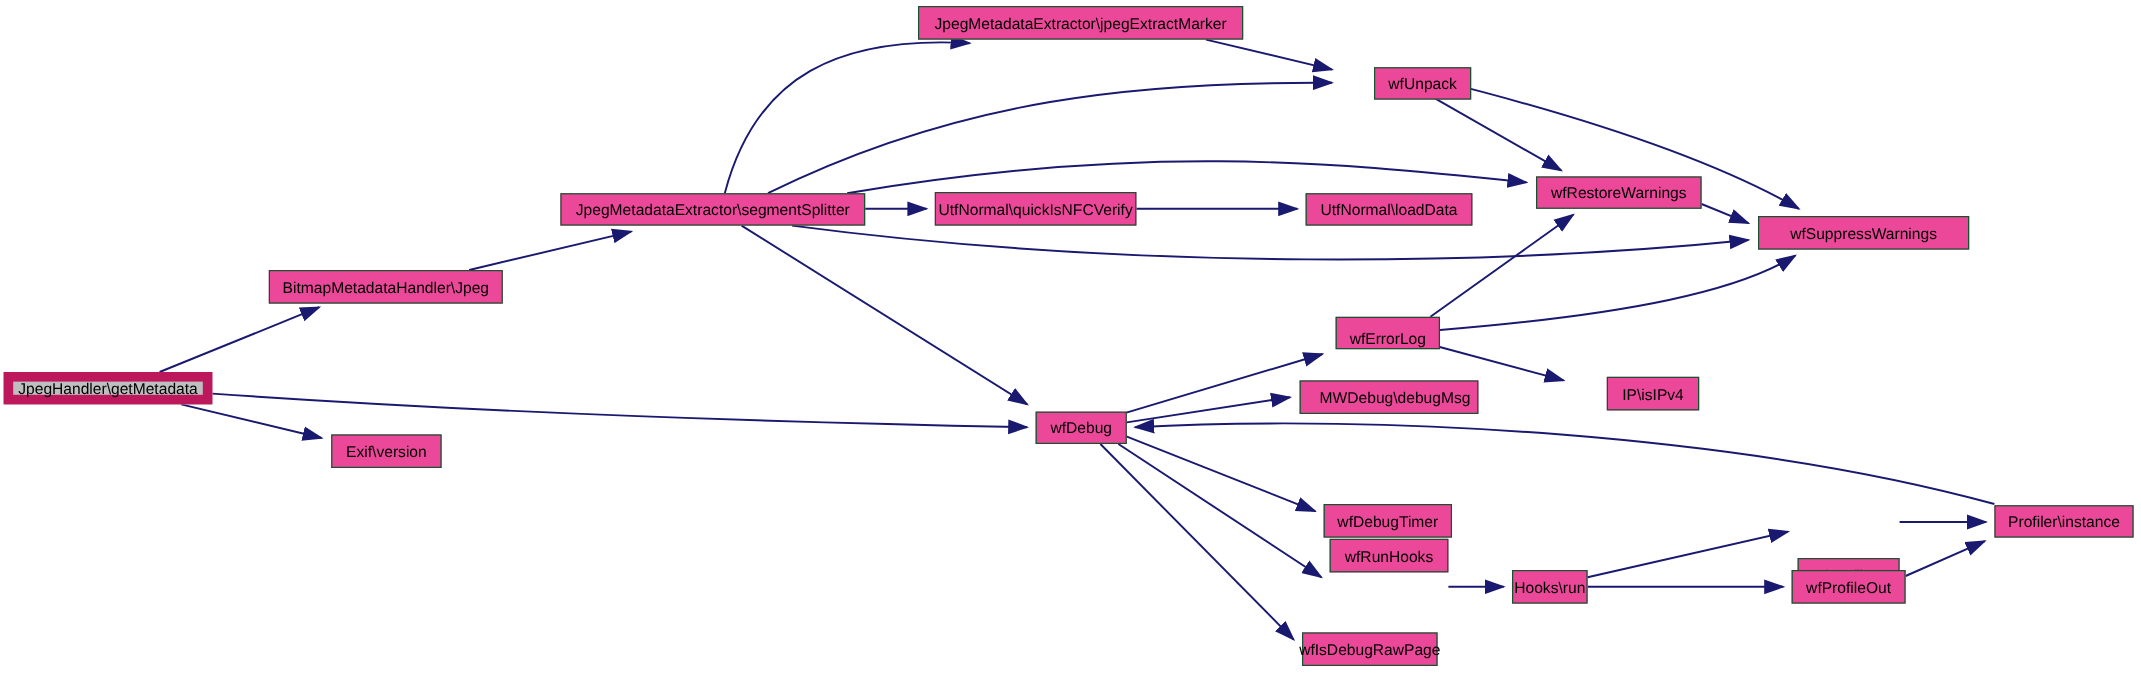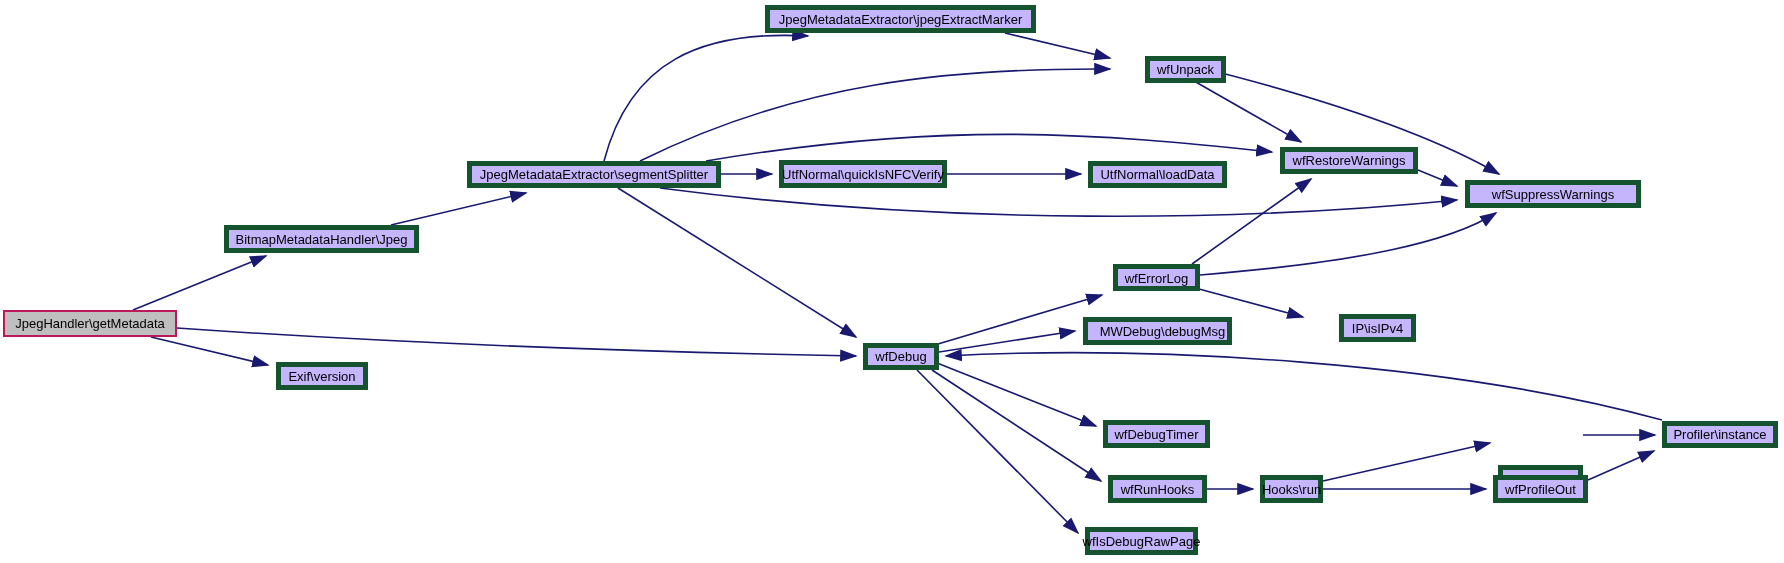--- a/index.html
+++ b/index.html
@@ -12,34 +12,34 @@
     overflow: hidden;
   }
   #edge-layer {
     position: absolute;
     left: 0; top: 0;
     width: 1784px; height: 563px;
   }
   .node {
     position: absolute;
     box-sizing: border-box;
-    background: #c4b5fd;
-    border: 5px solid #14532d;
+    background: #ec4899;
+    border: 1px solid #14532d;
     color: #000000;
     font-size: 13px;
     display: flex;
     align-items: center;
     justify-content: center;
     white-space: nowrap;
     z-index: 2;
     cursor: pointer;
   }
   .node.highlight {
     background: #bfbfbf;
-    border: 2px solid #be185d;
+    border: 8px solid #be185d;
     cursor: default;
   }
 </style>
 </head>
 <body>
 
 <div id="canvas">
   <svg id="edge-layer" viewBox="0 0 1784 563" xmlns="http://www.w3.org/2000/svg">
       <defs>
         <marker id="arrow" viewBox="0 0 10 7" refX="9" refY="3.5" markerWidth="11" markerHeight="8" orient="auto-start-reverse">
@@ -115,21 +115,21 @@
     </div>
   <div class="node" style="left: 1083px; top: 317px; width: 149px; height: 28px; padding-left: 10px;">
       <span>MWDebug\debugMsg</span>
     </div>
   <div class="node" style="left: 863px; top: 343px; width: 76px; height: 27px;">
       <span>wfDebug</span>
     </div>
   <div class="node" style="left: 1103px; top: 420px; width: 107px; height: 28px;">
       <span>wfDebugTimer</span>
     </div>
-  <div class="node" style="left: 1108px; top: 475px; width: 99px; height: 28px;">
+  <div class="node" style="left: 1108px; top: 449px; width: 99px; height: 28px;">
       <span>wfRunHooks</span>
     </div>
   <div class="node" style="left: 1260px; top: 475px; width: 63px; height: 28px;">
       <span>Hooks\run</span>
     </div>
   <div class="node" style="left: 1498px; top: 421px; width: 85px; height: 28px; margin-top: 44px;">
       <span>wfProfileIn</span>
     </div>
   <div class="node" style="left: 1493px; top: 475px; width: 95px; height: 28px;">
       <span>wfProfileOut</span>

